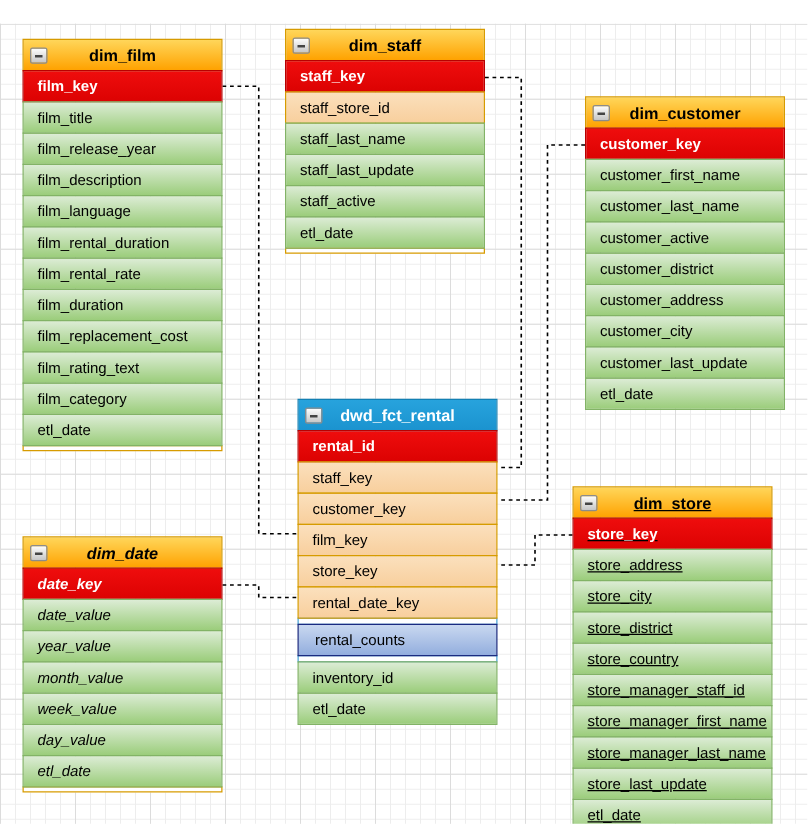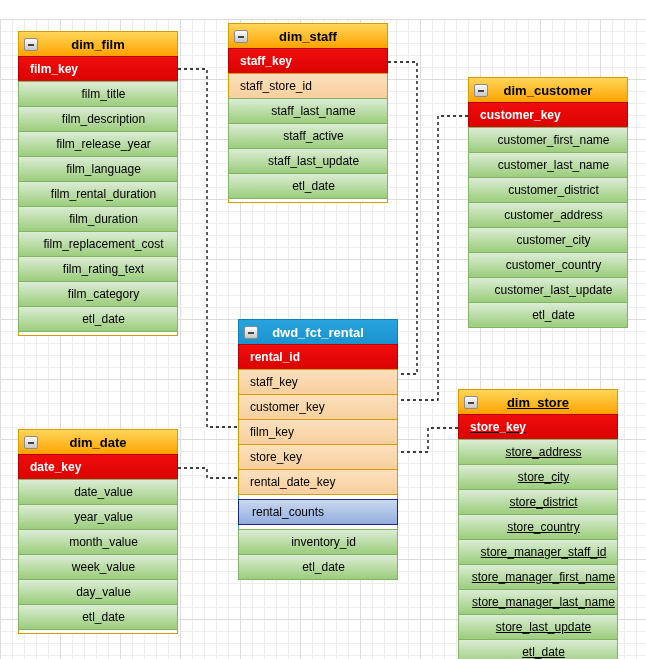--- a/index.html
+++ b/index.html
@@ -19,21 +19,21 @@
   .table{position:absolute;box-sizing:border-box;font-size:12px;}
   .thead{position:relative;height:26px;line-height:26px;text-align:center;font-weight:bold;font-size:13px;box-sizing:border-box;}
   .dim  .thead{background:linear-gradient(#ffd65a,#ffa200);color:#000;border:1px solid #d79b00;}
   .fact .thead{background:linear-gradient(#27a3dd,#1b93cf);color:#fff;border:1px solid #1280b4;}
   .collapse{position:absolute;left:5px;top:6px;width:14px;height:13px;border:1px solid #8c8c8c;border-radius:2px;
     background:linear-gradient(#fdfdfd,#c6c6c6);box-sizing:border-box;}
   .collapse::after{content:"";position:absolute;left:3px;right:3px;top:5px;height:2px;background:#444;}
   .row{position:relative;height:26px;line-height:24px;padding-left:11px;box-sizing:border-box;margin-top:-1px;border:1px solid #999;}
   .row.pk{background:linear-gradient(#ef0d0d,#dc0202);border-color:#b90000;color:#fff;font-weight:bold;}
   .row.fk{background:linear-gradient(#fbe0bd,#f8cf9d);border-color:#d79b00;color:#000;}
-  .row.attr{background:linear-gradient(#dcecd5,#9bcd7b);border-color:#82b366;color:#000;text-align:center;}
+  .row.attr{background:linear-gradient(#dcecd5,#9bcd7b);border-color:#82b366;color:#000;}
   .row.measure{background:linear-gradient(#c9d8f0,#93aede);border-color:#1b2b80;color:#000;padding-left:13px;}
   .spacer{height:6px;background:#fff;border:1px solid #4ba3d4;box-sizing:border-box;margin-top:-1px;}
   .tfoot{height:5px;background:#fff;border:1px solid #d79b00;box-sizing:border-box;margin-top:-1px;}
   .lbl{white-space:nowrap;}
 </style>
 </head>
 <body>
 
 <div class="canvas" id="canvas">
   <svg class="edges" id="edges" viewBox="0 0 646 659" xmlns="http://www.w3.org/2000/svg">
@@ -48,32 +48,35 @@
         <div class="collapse"></div>
         <div class="lbl">dim_film</div>
       </div>
       <div class="row pk">
         <div class="lbl">film_key</div>
       </div>
       <div class="row attr">
         <div class="lbl">film_title</div>
       </div>
       <div class="row attr">
+        <div class="lbl">film_release_year</div>
+      </div>
+      <div class="row attr">
         <div class="lbl">film_description</div>
       </div>
       <div class="row attr">
-        <div class="lbl">film_release_year</div>
-      </div>
-      <div class="row attr">
         <div class="lbl">film_language</div>
       </div>
       <div class="row attr">
         <div class="lbl">film_rental_duration</div>
       </div>
       <div class="row attr">
+        <div class="lbl">film_rental_rate</div>
+      </div>
+      <div class="row attr">
         <div class="lbl">film_duration</div>
       </div>
       <div class="row attr">
         <div class="lbl">film_replacement_cost</div>
       </div>
       <div class="row attr">
         <div class="lbl">film_rating_text</div>
       </div>
       <div class="row attr">
         <div class="lbl">film_category</div>
@@ -91,55 +94,55 @@
       <div class="row pk">
         <div class="lbl">staff_key</div>
       </div>
       <div class="row fk">
         <div class="lbl">staff_store_id</div>
       </div>
       <div class="row attr">
         <div class="lbl">staff_last_name</div>
       </div>
       <div class="row attr">
+        <div class="lbl">staff_last_update</div>
+      </div>
+      <div class="row attr">
         <div class="lbl">staff_active</div>
       </div>
       <div class="row attr">
-        <div class="lbl">staff_last_update</div>
-      </div>
-      <div class="row attr">
         <div class="lbl">etl_date</div>
       </div>
       <div class="tfoot"></div>
     </div>
     <div class="table dim" style="left: 468px; top: 58px; width: 160px;">
       <div class="thead">
         <div class="collapse"></div>
         <div class="lbl">dim_customer</div>
       </div>
       <div class="row pk">
         <div class="lbl">customer_key</div>
       </div>
       <div class="row attr">
         <div class="lbl">customer_first_name</div>
       </div>
       <div class="row attr">
         <div class="lbl">customer_last_name</div>
       </div>
       <div class="row attr">
+        <div class="lbl">customer_active</div>
+      </div>
+      <div class="row attr">
         <div class="lbl">customer_district</div>
       </div>
       <div class="row attr">
         <div class="lbl">customer_address</div>
       </div>
       <div class="row attr">
         <div class="lbl">customer_city</div>
-      </div>
-      <div class="row attr">
-        <div class="lbl">customer_country</div>
       </div>
       <div class="row attr">
         <div class="lbl">customer_last_update</div>
       </div>
       <div class="row attr">
         <div class="lbl">etl_date</div>
       </div>
     </div>
     <div class="table fact" style="left: 238px; top: 300px; width: 160px;">
       <div class="thead">
@@ -169,21 +172,21 @@
         <div class="lbl">rental_counts</div>
       </div>
       <div class="spacer"></div>
       <div class="row attr">
         <div class="lbl">inventory_id</div>
       </div>
       <div class="row attr">
         <div class="lbl">etl_date</div>
       </div>
     </div>
-    <div class="table dim" style="left: 18px; top: 410px; width: 160px;">
+    <div class="table dim" style="left: 18px; top: 410px; width: 160px; font-style: italic;">
       <div class="thead">
         <div class="collapse"></div>
         <div class="lbl">dim_date</div>
       </div>
       <div class="row pk">
         <div class="lbl">date_key</div>
       </div>
       <div class="row attr">
         <div class="lbl">date_value</div>
       </div>

